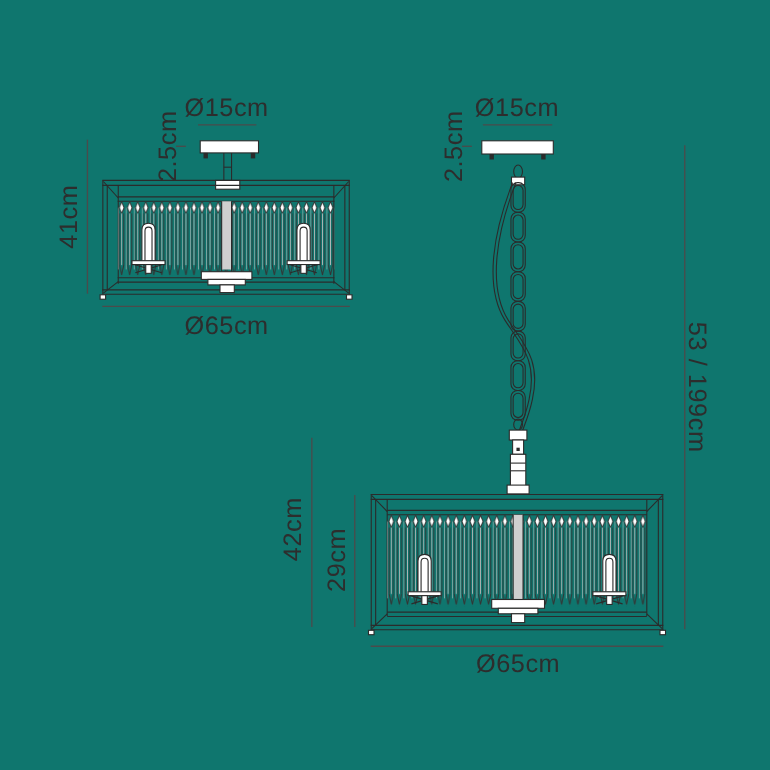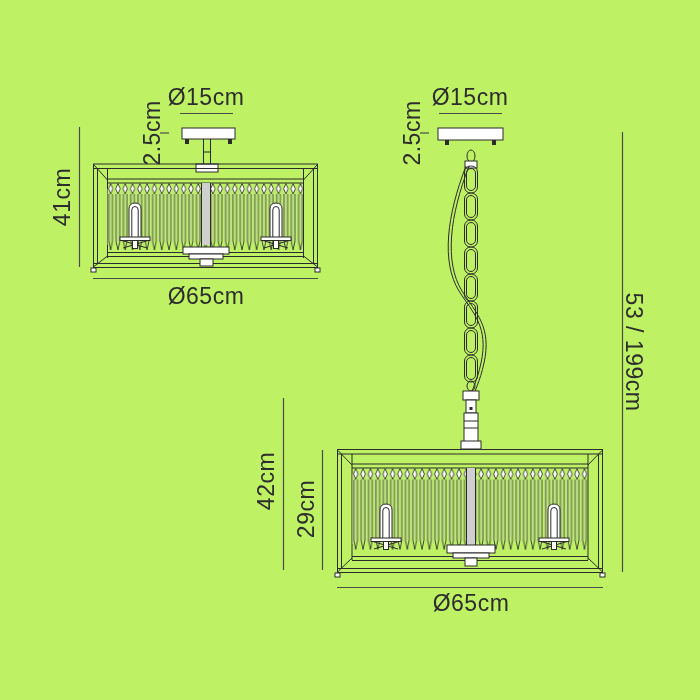--- a/index.html
+++ b/index.html
@@ -1,19 +1,19 @@
 <!DOCTYPE html>
 <html><head>
 <meta charset="utf-8">
 <style>
   html,body{margin:0;padding:0;background:#ffffff;}
   .canvas{
     position:relative;
     width:700px;height:700px;
-    background:#bef264;
+    background:#0f766e;
     font-family:"Liberation Sans","DejaVu Sans",sans-serif;
     overflow:hidden;
   }
   svg{display:block}
   .dim-text{
     font-family:"Liberation Sans","DejaVu Sans",sans-serif;
     font-size:23px;
     fill:#2d2d2d;
     letter-spacing:0.5px;
   }

